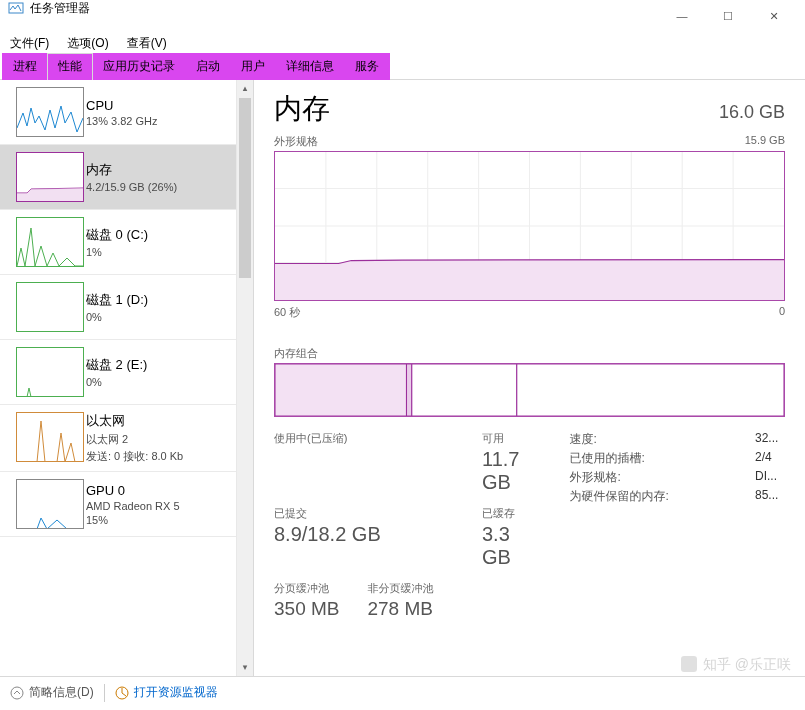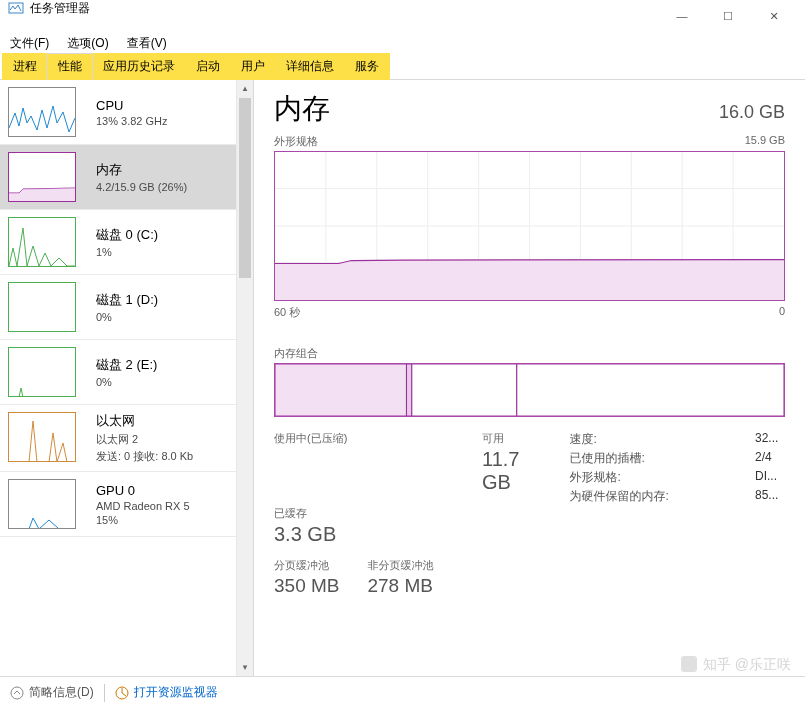--- a/index.html
+++ b/index.html
@@ -8,28 +8,28 @@
 .titlebar { height: 32px; display: flex; padding: 0 8px; }
 .titlebar .app-icon { width: 16px; height: 16px; margin-right: 6px; }
 .titlebar .title { font-size: 12px; color: #000; }
 .titlebar .win-controls { margin-left: auto; display: flex; }
 .titlebar .win-controls div { width: 46px; height: 32px; display: flex; align-items: center; justify-content: center; color: #555; font-size: 11px; }
 
 .menubar { height: 22px; display: flex; align-items: flex-end; padding: 0 6px; gap: 10px; font-size: 12px; }
 .menubar span { padding: 2px 4px; cursor: default; }
 
 .tabbar { height: 26px; display: flex; align-items: flex-end; border-bottom: 1px solid #d9d9d9; padding-left: 2px; }
-.tabbar .tab { padding: 4px 10px 5px 10px; font-size: 12px; border: 1px solid transparent; border-bottom: none; margin-right: -1px; position: relative; top: 1px; background: #fde047; }
+.tabbar .tab { padding: 4px 10px 5px 10px; font-size: 12px; border: 1px solid transparent; border-bottom: none; margin-right: -1px; position: relative; top: 1px; background: #d946ef; }
 .tabbar .tab.active { border-color: #d9d9d9; z-index: 2; }
 
 .content { display: flex; height: 596px; }
 
 .sidebar { width: 254px; display: flex; border-right: 1px solid #d9d9d9; }
 .side-list { flex: 1; overflow: hidden; }
-.side-item { display: flex; padding: 7px 8px; border-bottom: 1px solid #eaeaea; gap: 20px; cursor: default; }
+.side-item { display: flex; padding: 7px 16px; border-bottom: 1px solid #eaeaea; gap: 2px; cursor: default; }
 .side-item.selected { background: #d8d8d8; }
 .side-item .thumb { width: 68px; height: 50px; border: 1px solid #888; background: #fff; position: relative; overflow: hidden; }
 .side-item .info { flex: 1; display: flex; flex-direction: column; justify-content: center; gap: 2px; }
 .side-item .info .name { font-size: 13px; }
 .side-item .info .sub { font-size: 11px; color: #4a4a4a; }
 .side-item .info .sub2 { font-size: 11px; color: #4a4a4a; }
 .scrollbar { width: 17px; background: #f0f0f0; border-left: 1px solid #e8e8e8; position: relative; }
 .scroll-thumb { position: absolute; top: 18px; left: 2px; right: 2px; height: 180px; background: #ccc; }
 .scroll-arrow { position: absolute; left: 0; right: 0; height: 17px; text-align: center; font-size: 9px; color: #666; line-height: 17px; }
 
@@ -246,20 +246,24 @@
         <div class="stat-row">
           <div class="stat-block" style="min-width:180px">
             <div class="lb">使用中(已压缩)</div>
           </div>
           <div class="stat-block">
             <div class="lb">可用</div>
             <div class="vl">11.7 GB</div>
           </div>
         </div>
         <div class="stat-row">
+          <div class="stat-block" style="min-width:180px">
+            <div class="lb">已提交</div>
+            <div class="vl">8.9/18.2 GB</div>
+          </div>
           <div class="stat-block">
             <div class="lb">已缓存</div>
             <div class="vl">3.3 GB</div>
           </div>
         </div>
         <div class="stat-row">
           <div class="stat-block">
             <div class="lb">分页缓冲池</div>
             <div class="vl sm">350 MB</div>
           </div>

